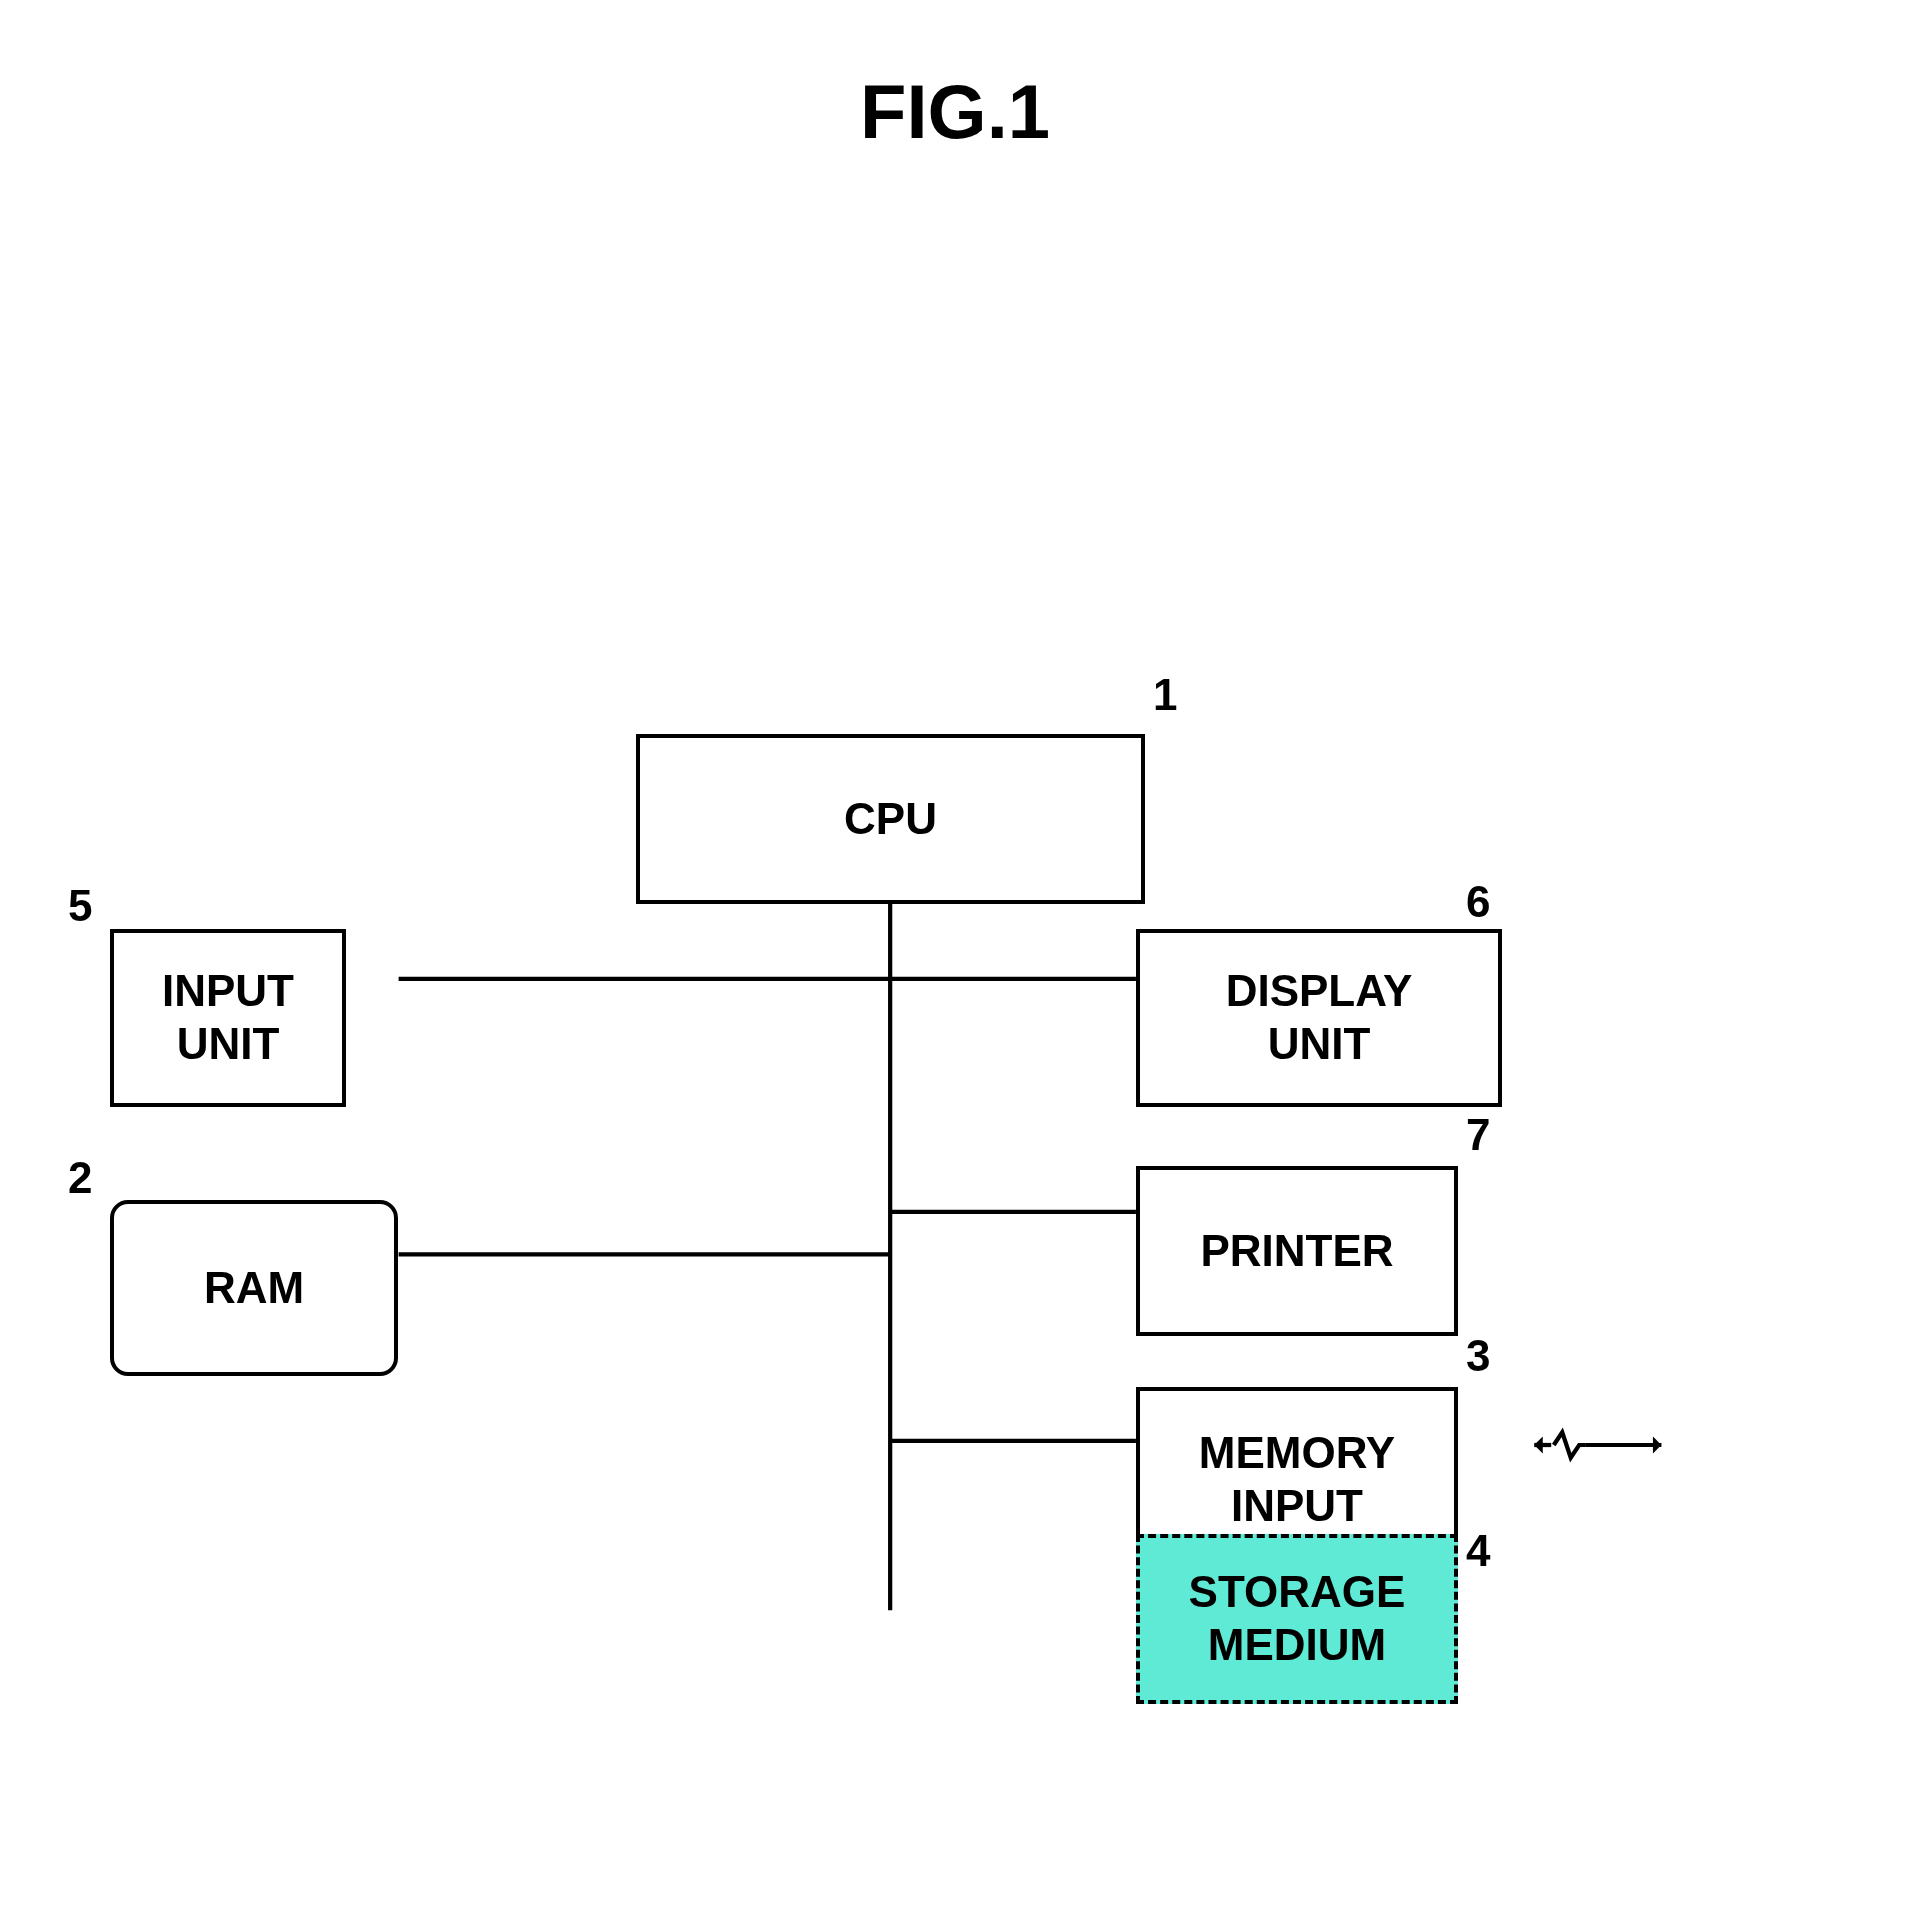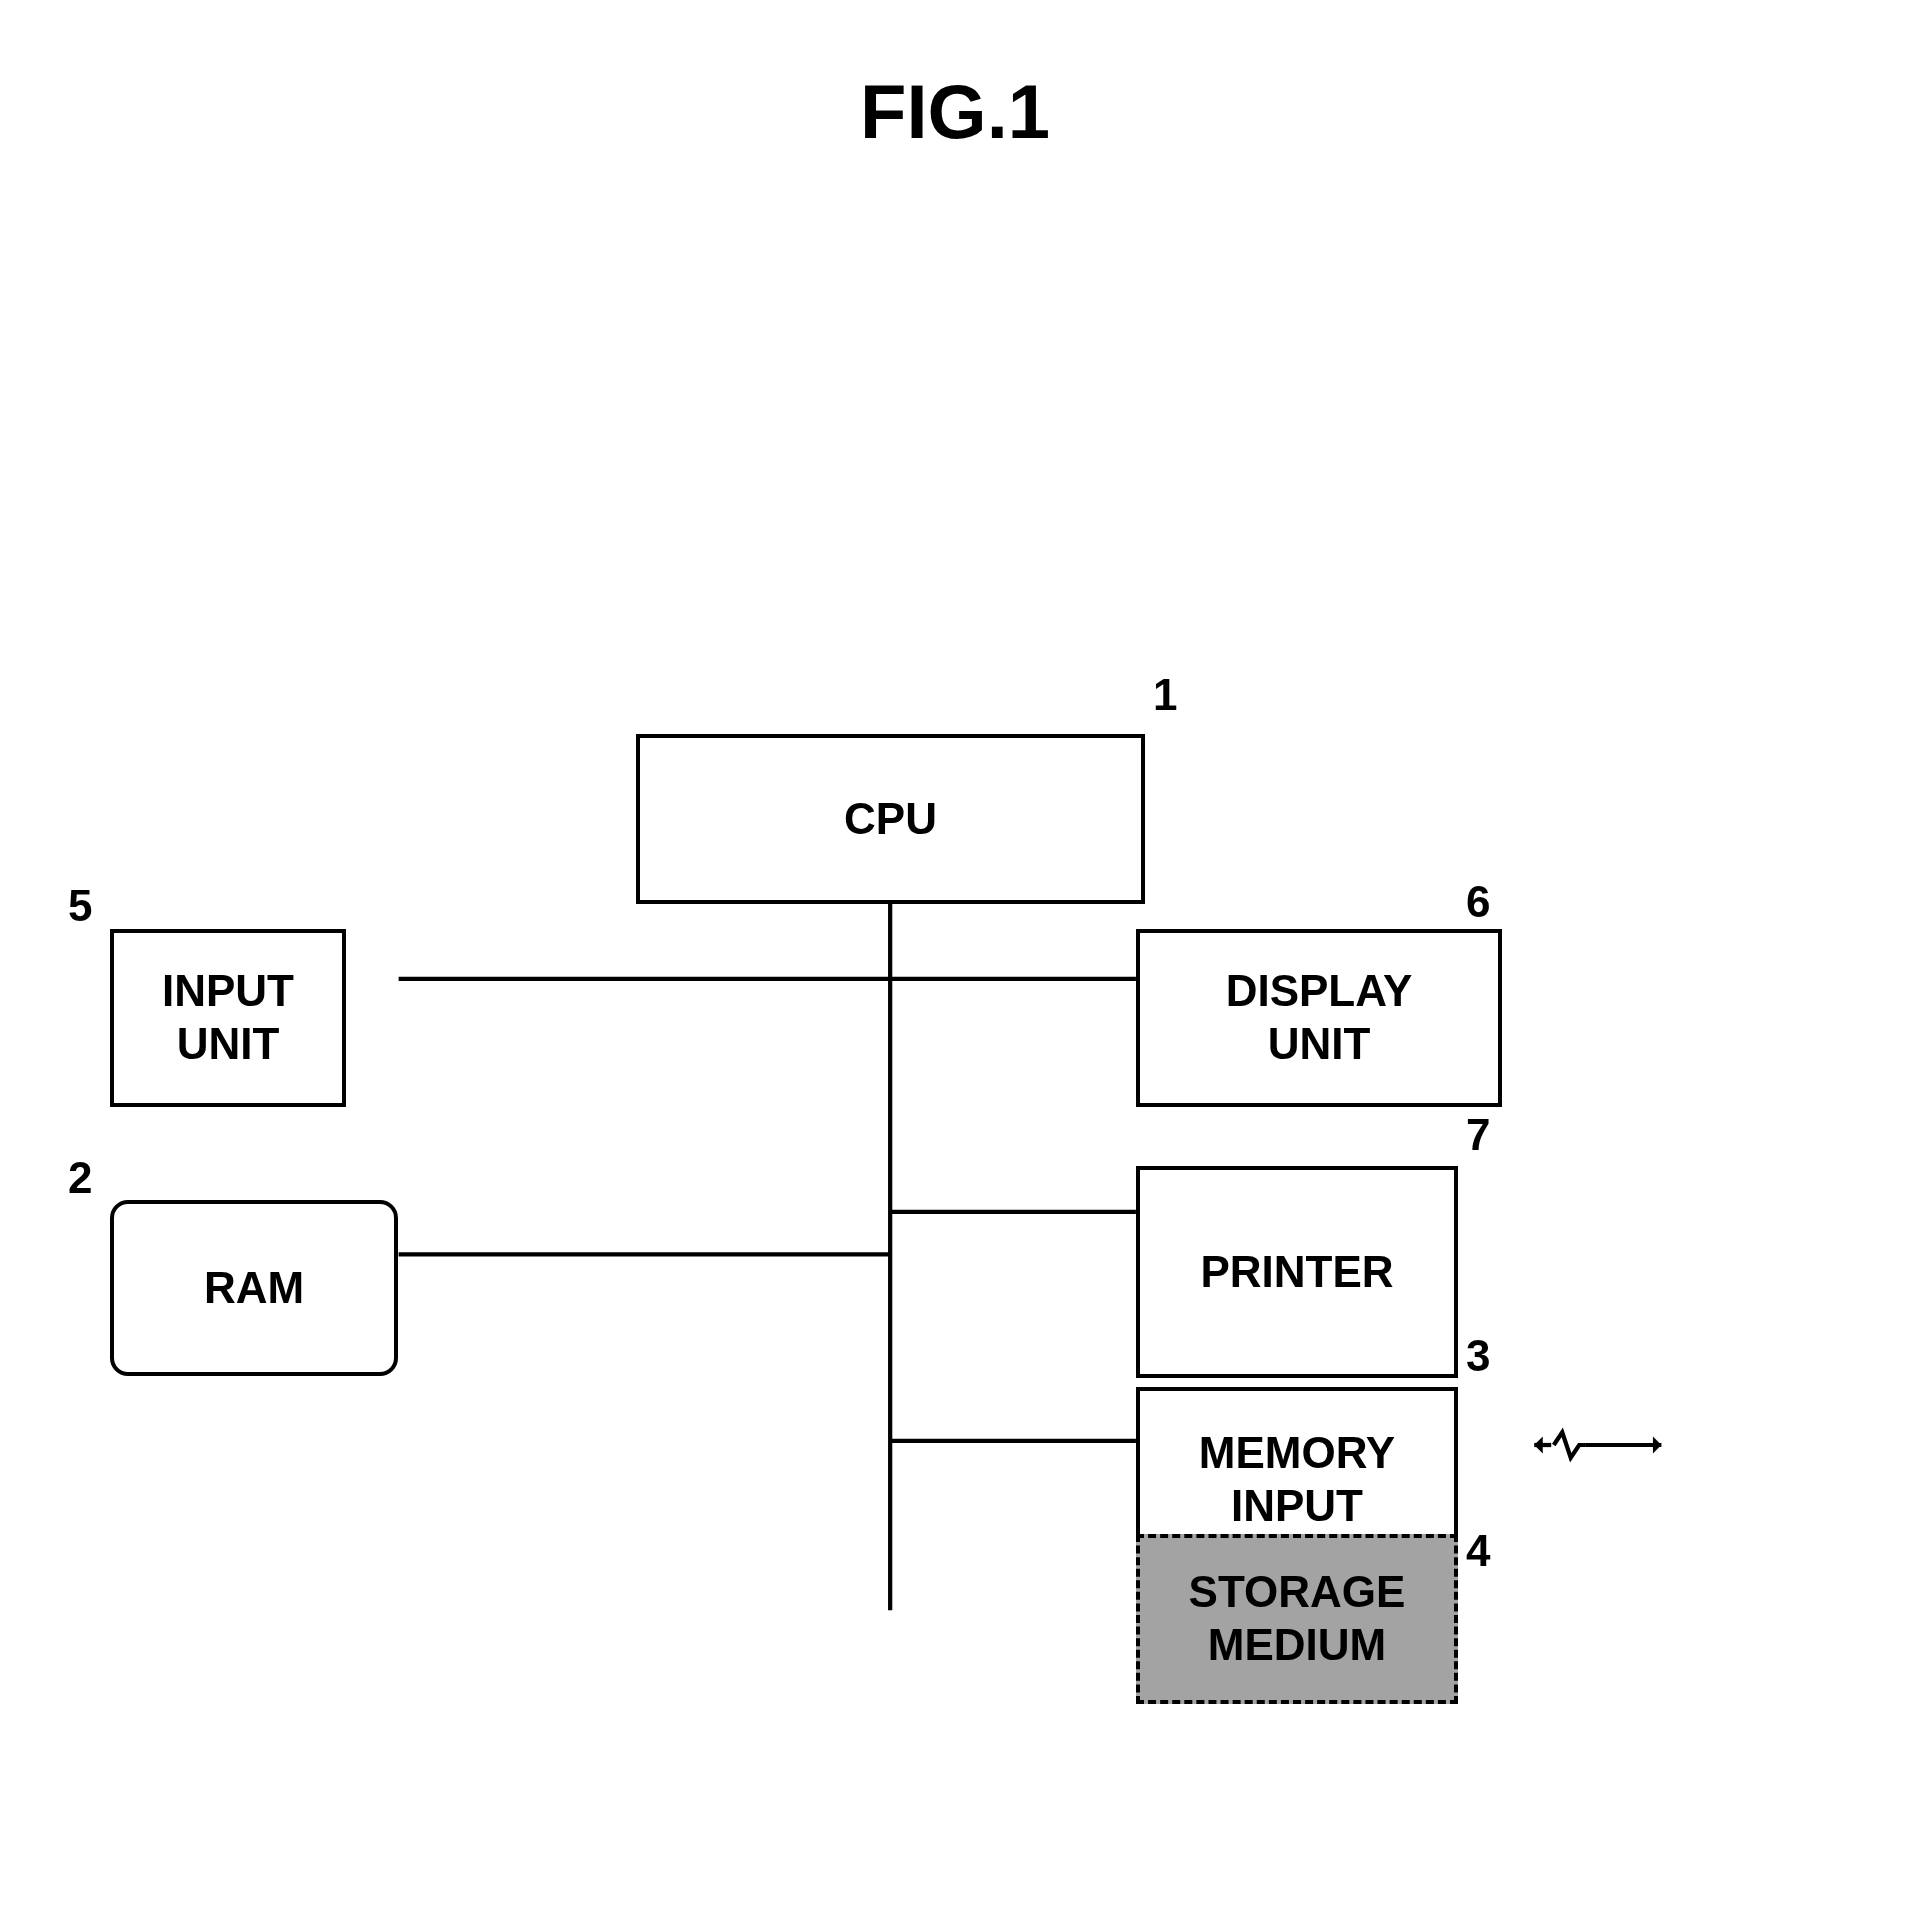--- a/index.html
+++ b/index.html
@@ -32,21 +32,21 @@
       text-align: center;
       font-size: 44px;
       font-weight: bold;
       line-height: 1.2;
       margin-top: 39px;
     }
 
     .box-dashed {
       position: absolute;
       border: 4.2px dashed #000;
-      background: #a3a3a3;
+      background: #5eead4;
       display: flex;
       align-items: center;
       justify-content: center;
       text-align: center;
       font-size: 44px;
       font-weight: bold;
       line-height: 1.2;
     }
 
     .label {
@@ -114,21 +114,21 @@
 </div>
 
 <div class="label" style="left: 1466px; top: 877px;">6</div>
 
 <div class="box" style="left: 110px; top: 1161px; width: 288px; height: 176px; border-radius: 18px;">
   <span>RAM</span>
 </div>
 
 <div class="label" style="left: 68px; top: 1153px;">2</div>
 
-<div class="box" style="left: 1136px; top: 1127px; width: 322px; height: 212px;">
+<div class="box" style="left: 1136px; top: 1127px; width: 322px; height: 170px;">
   <span>PRINTER</span>
 </div>
 
 <div class="label" style="left: 1466px; top: 1110px;">7</div>
 
 <div class="box" style="left: 1136px; top: 1348px; width: 322px; height: 186px;">
   <span style="white-space: pre-line;">MEMORY
 INPUT</span>
 </div>
 

